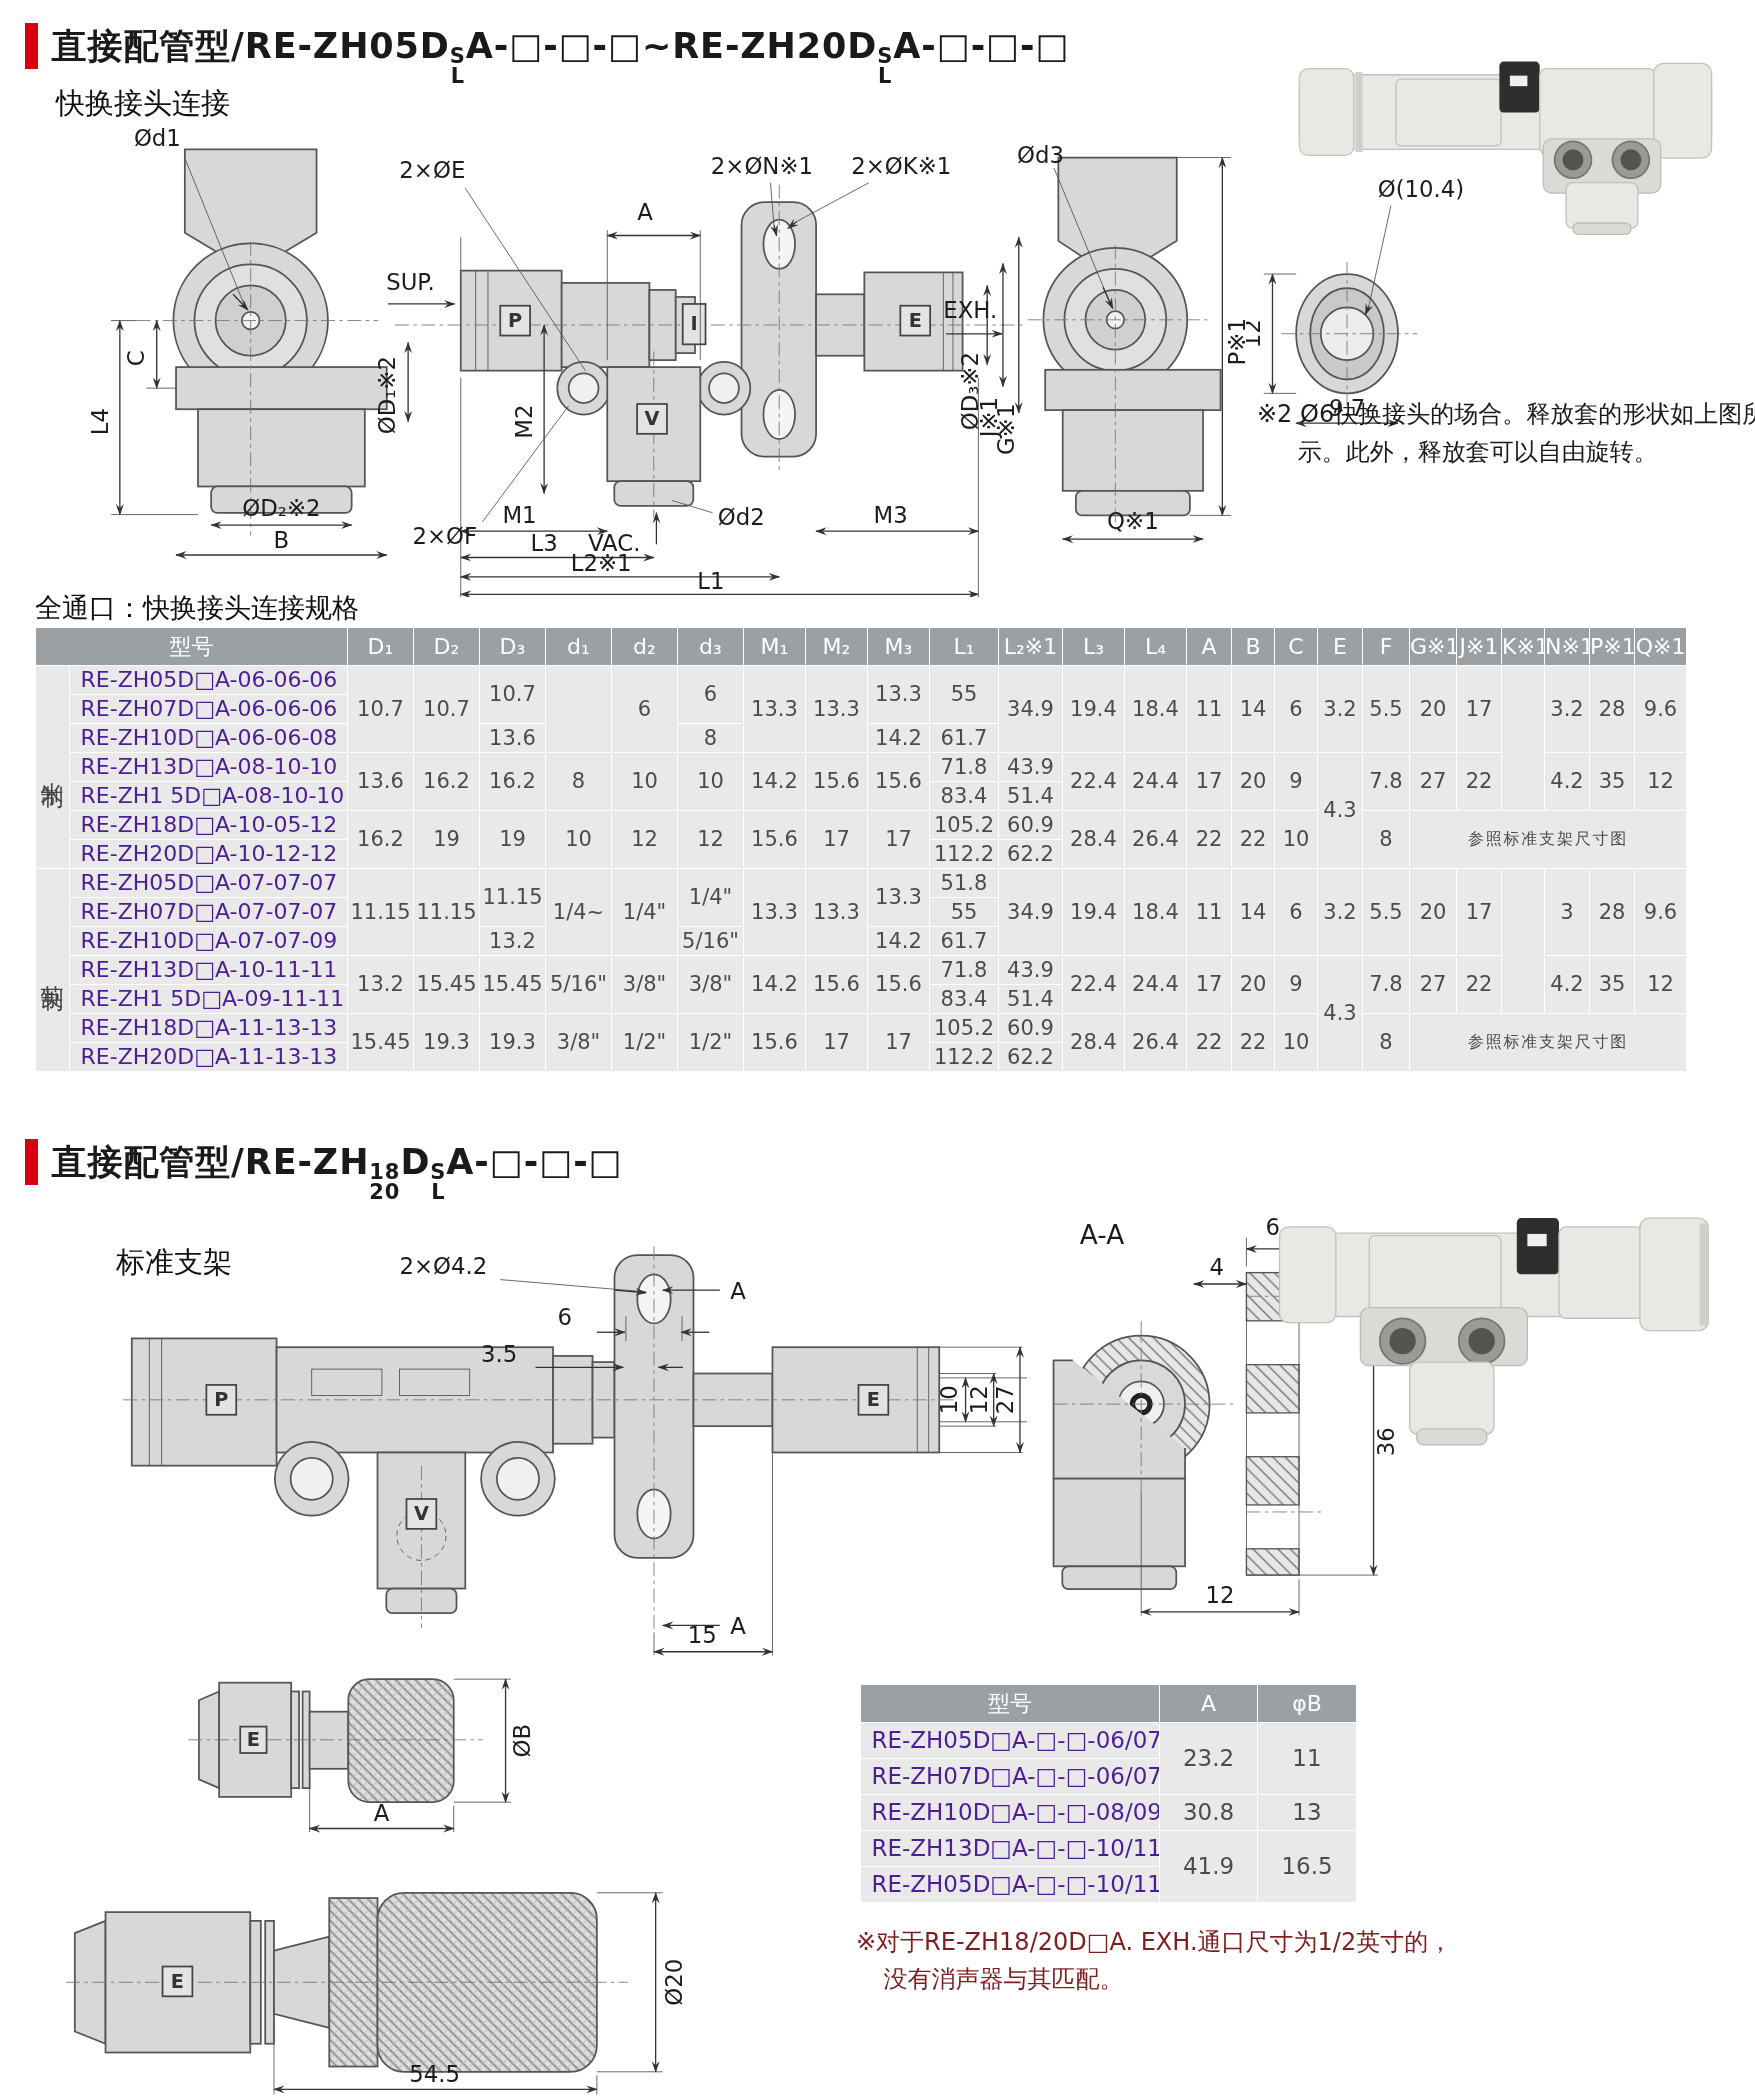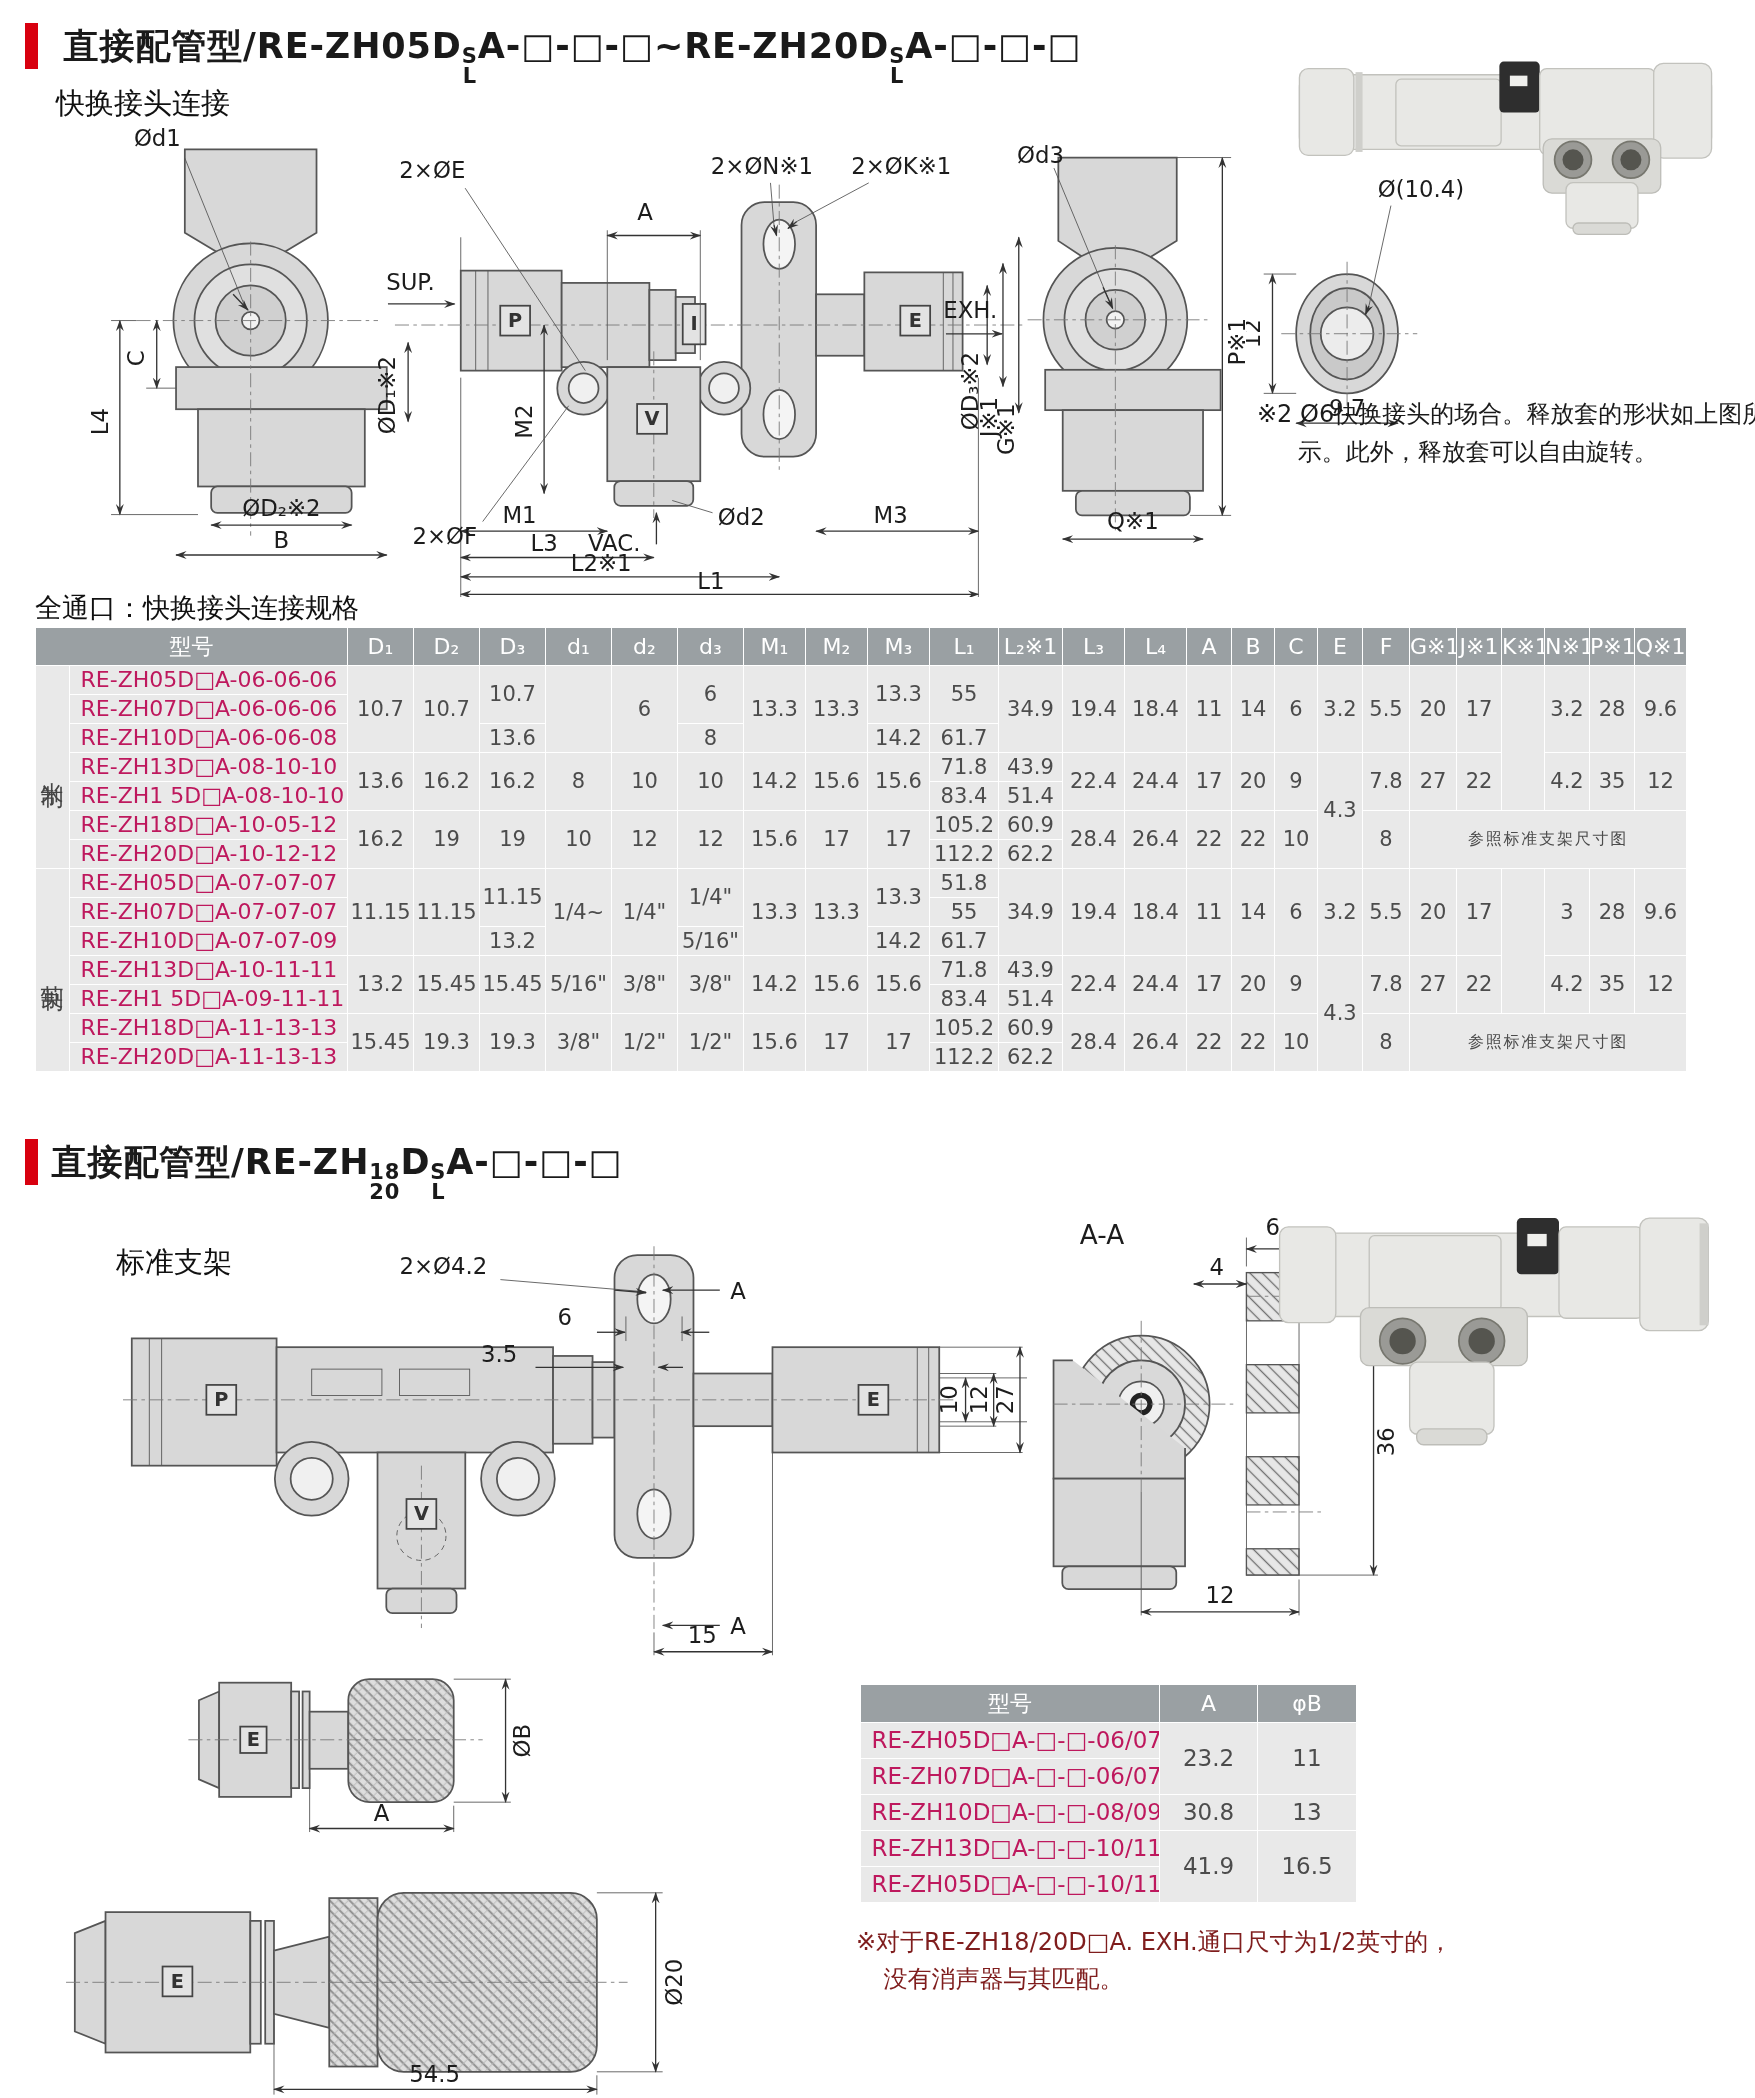--- a/index.html
+++ b/index.html
@@ -12,21 +12,21 @@
   .sec-title{font-size:35px;font-weight:bold;letter-spacing:0.9px;line-height:46px;white-space:nowrap;}
   .stack{display:inline-flex;flex-direction:column;vertical-align:-5.3px;line-height:0.95;
          font-size:21px;font-weight:bold;text-align:center;}
   .subtitle{font-size:29px;color:#111;}
   .tbl-title{font-size:27px;font-weight:400;color:#111;}
   
   table.spec{border-collapse:separate;border-spacing:1.8px;background:#fff;table-layout:fixed;}
   table.spec th, table.spec td{background:#e9e9e9;color:#4c4c4c;font-size:21px;text-align:center;
       padding:0;height:28px;line-height:1.05;overflow:hidden;white-space:nowrap;font-weight:normal;}
   table.spec th.head{background:#9aa0a3;color:#ffffff;font-size:22px;height:37px;margin-left:23px;}
-  table.spec td.model{text-align:left;padding-left:10.5px;font-size:22px;color:#be185d;}
+  table.spec td.model{text-align:left;padding-left:10.5px;font-size:22px;color:#4c1d95;}
   table.spec td.grp{writing-mode:vertical-rl;text-orientation:upright;font-size:23px;letter-spacing:3.5px;color:#444;}
   table.spec td.ref{font-size:16px;letter-spacing:1.8px;}
   table.muf td, table.muf th{height:35px;font-size:23px;}
   table.muf td.model{font-size:23px;}
   
   .note{font-size:24px;color:#7f1d1d;line-height:1.55;padding-left:1.15em;text-indent:-1.15em;margin:0 0 5.3px 0;}
   
   svg text{font-family:"DejaVu Sans",sans-serif;font-size:26px;fill:#1c1c1c;}
   svg .part{fill:#d8d8d8;stroke:#555;stroke-width:2;}
   svg .dim{stroke:#333;stroke-width:1.5;fill:none;}
@@ -52,21 +52,21 @@
         <path d="M0,4 H16 M0,12 H16" stroke="#8d8d8d" stroke-width="2"></path>
         <path d="M4,0 V16 M12,0 V16" stroke="#b9b9b9" stroke-width="1"></path>
       </pattern>
       <pattern id="ht" width="10" height="10" patternUnits="userSpaceOnUse" patternTransform="rotate(45)">
         <rect width="10" height="10" fill="#e7e7e7"></rect>
         <path d="M0,5 H10" stroke="#6f6f6f" stroke-width="1.5"></path>
       </pattern>
     </defs>
   </svg>
 
-  <div class="abs sec-head" style="left:24.6px;top:23px;gap:12px;">
+  <div class="abs sec-head" style="left:24.6px;top:23px;">
     <div class="red-bar"></div>
     <div class="sec-title">
       <span>直接配管型/RE-ZH05D</span><span class="stack">
           <span>S</span>
           <span>L</span>
         </span><span>A-□-□-□~RE-ZH20D</span><span class="stack">
           <span>S</span>
           <span>L</span>
         </span><span>A-□-□-□</span>
     </div>

